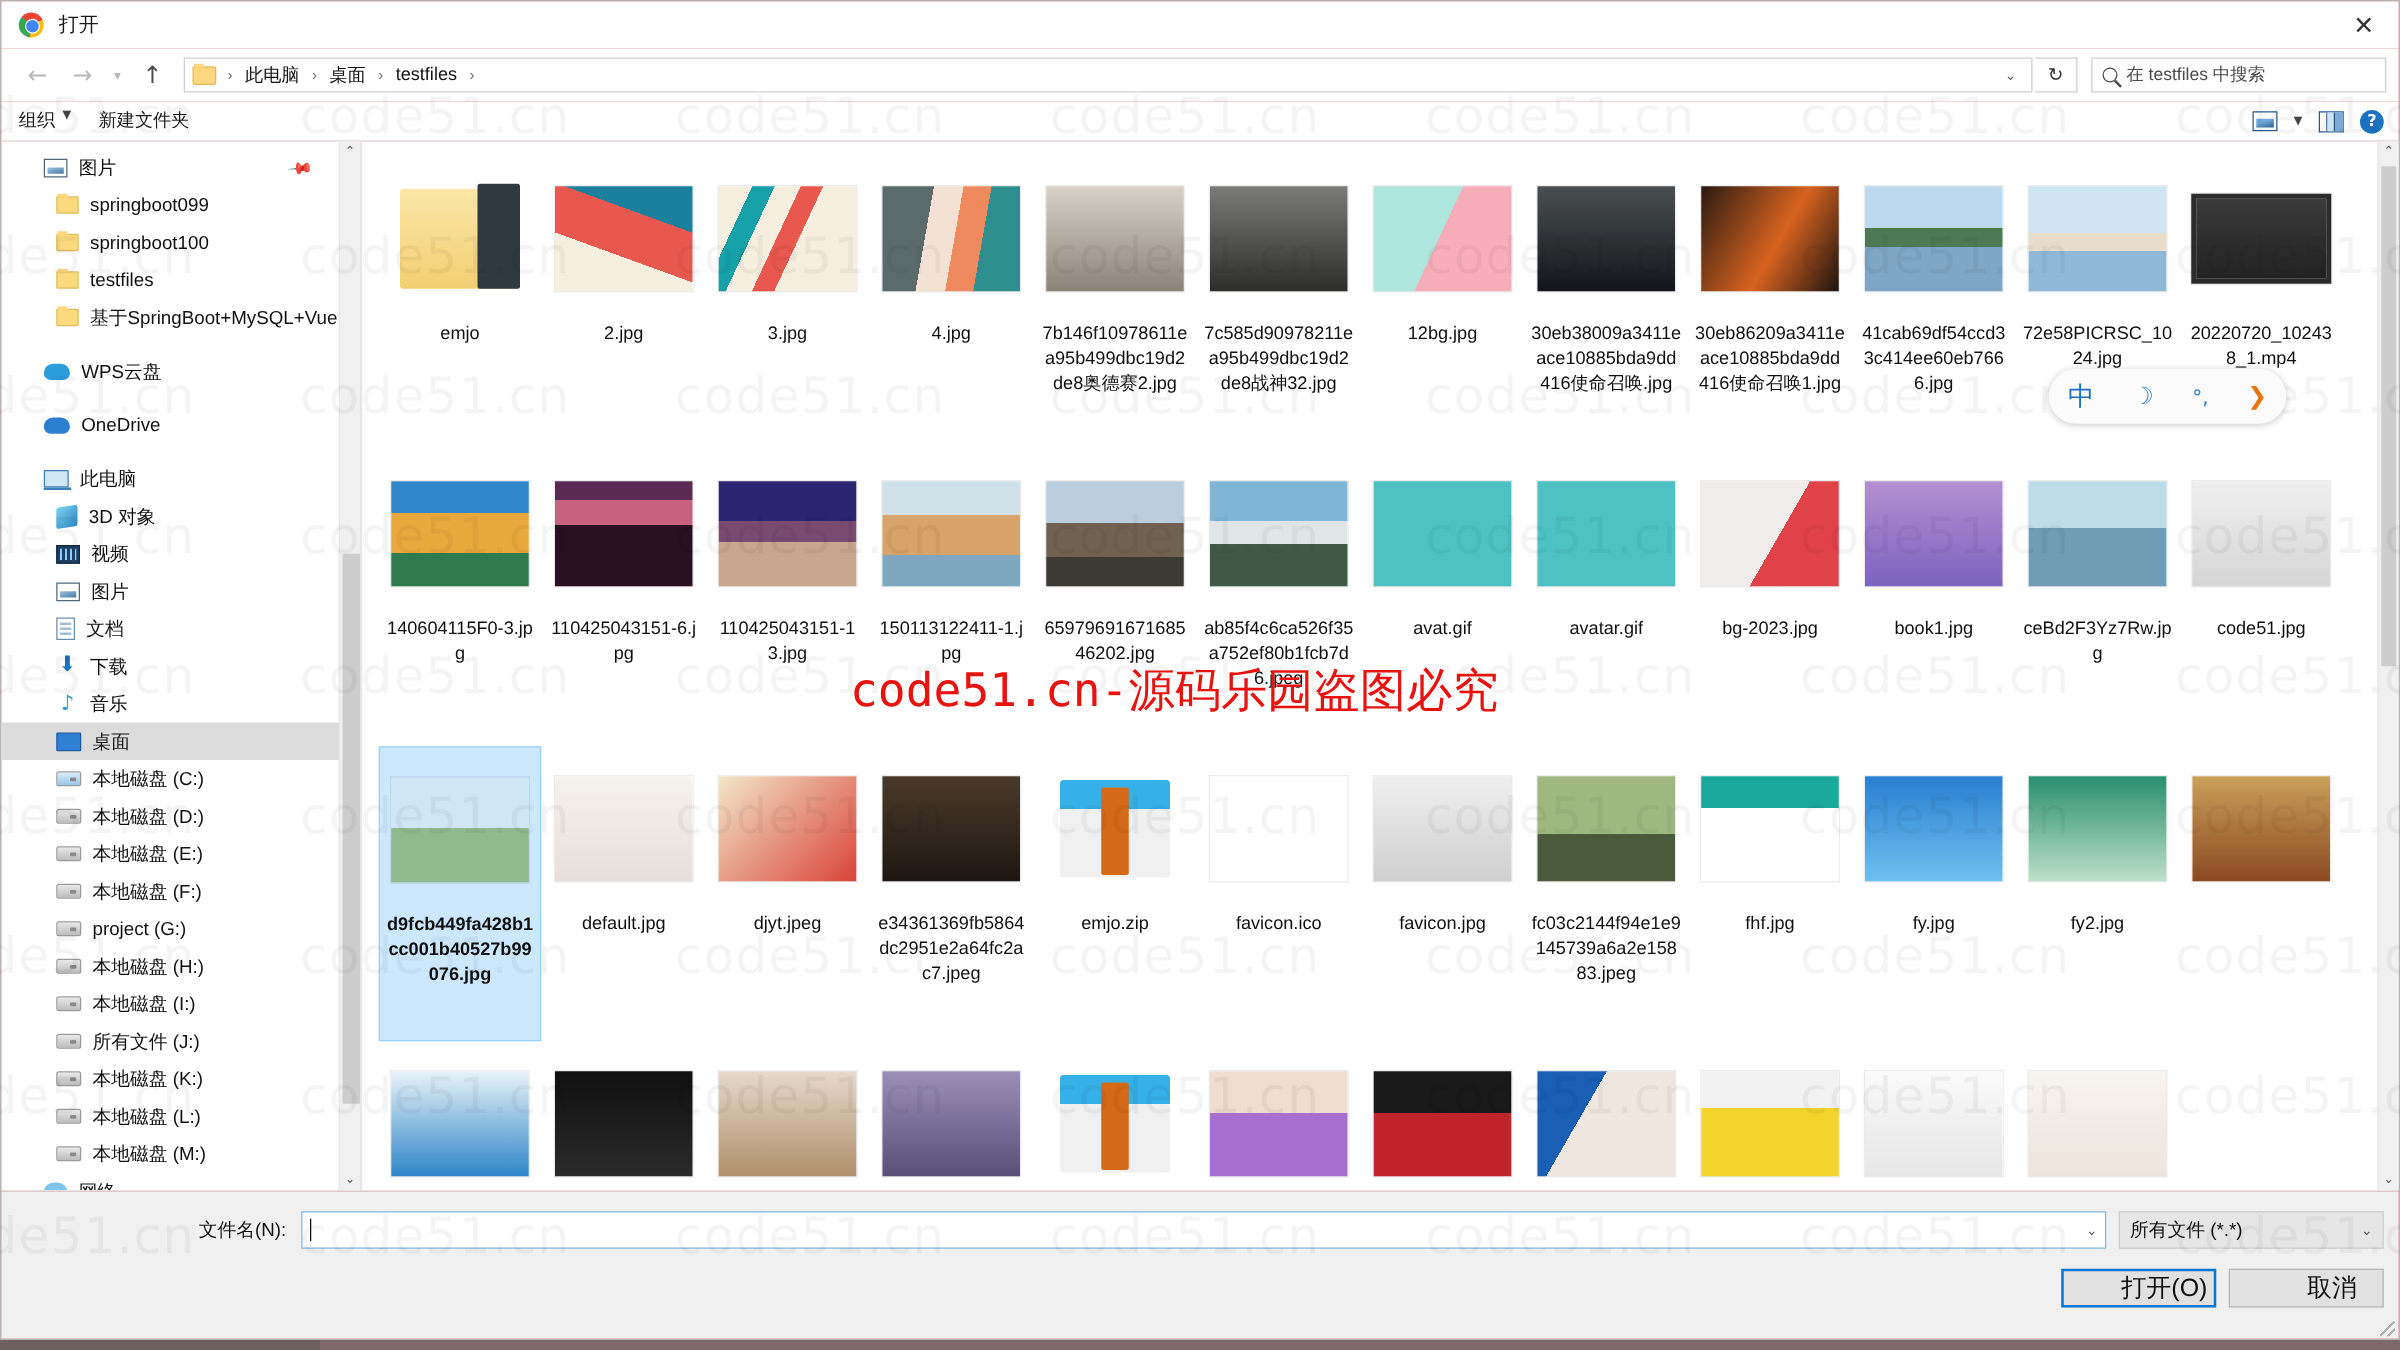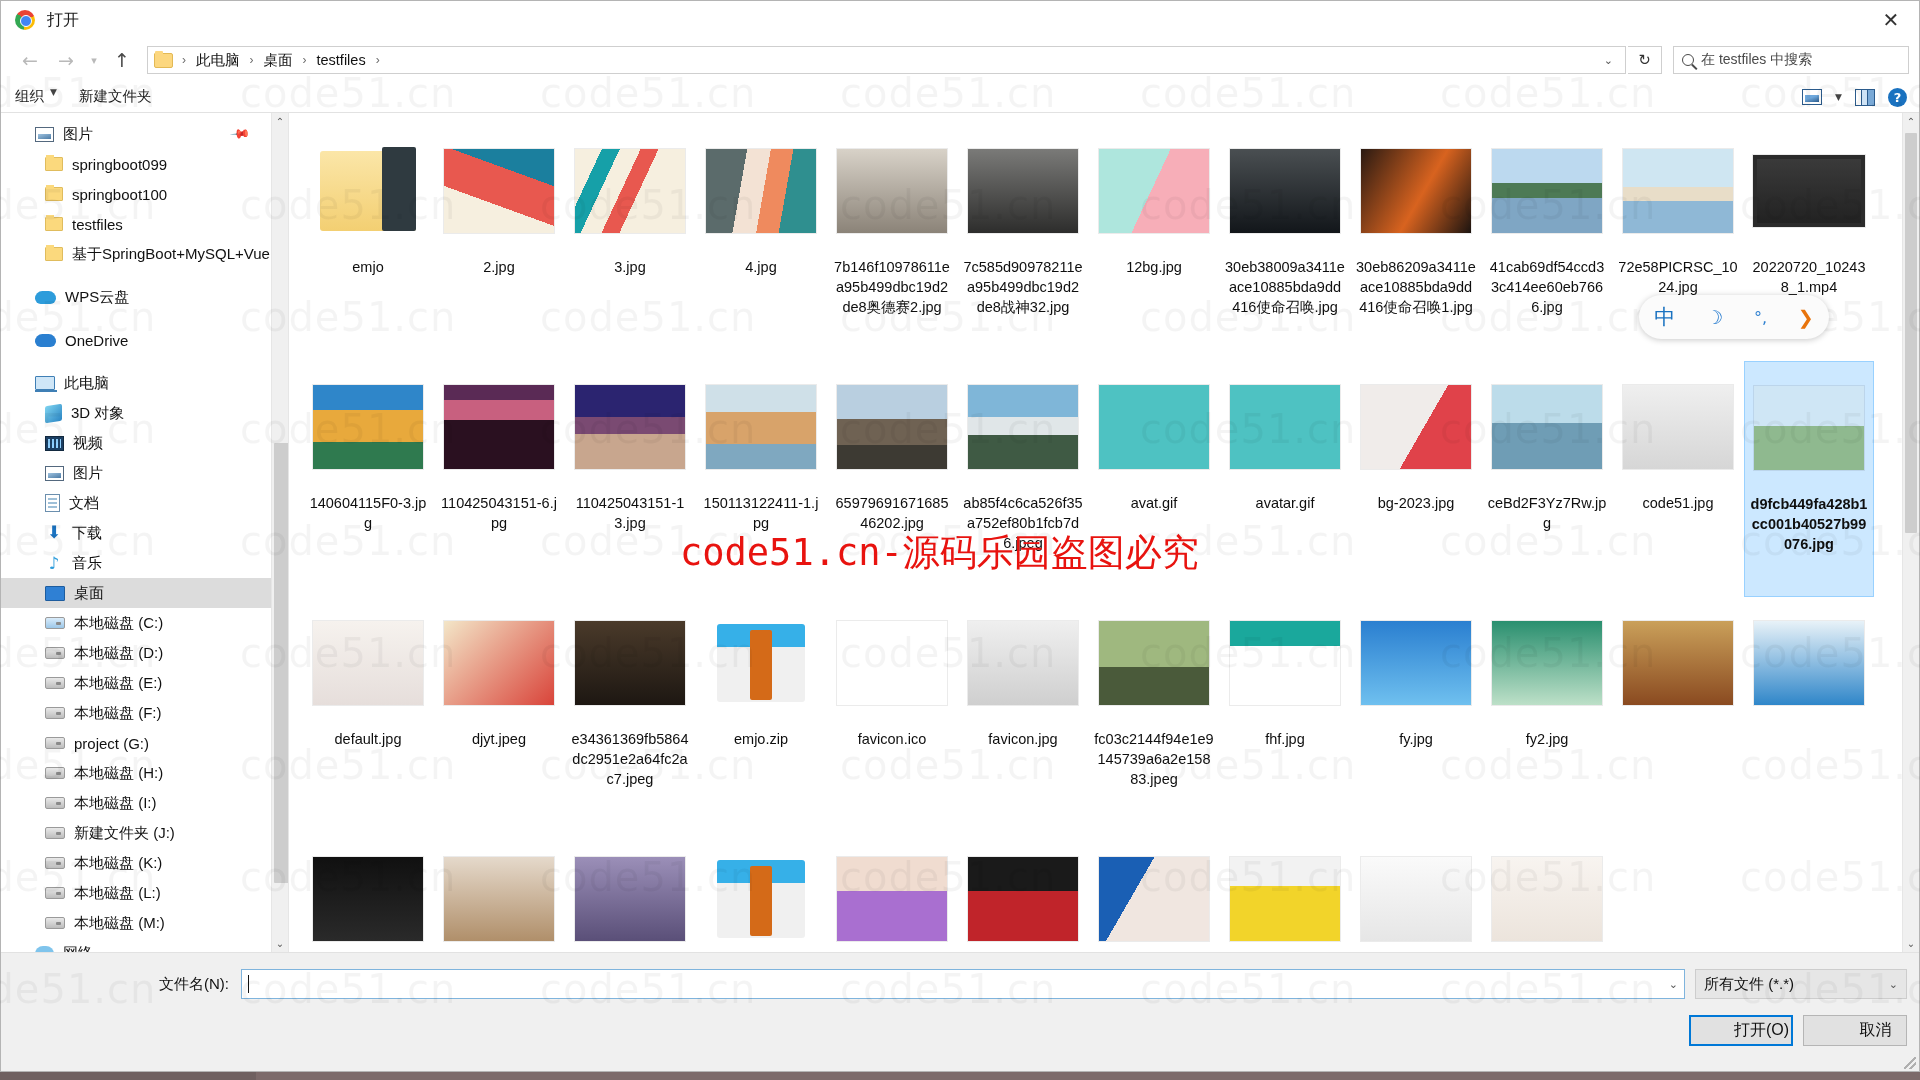--- a/index.html
+++ b/index.html
@@ -319,21 +319,21 @@
     background:#e6e6e6; border:1px solid #cdcdcd;
     display:flex;align-items:center; padding:0 8px;
     font-size:15px; color:#101010;
   }
   .filter .vcaret{ margin-left:auto;color:#555;font-size:11px;font-family:"DejaVu Sans",sans-serif;}
   .btnrow {
     position:absolute; right: 12px; top: 62px;
     display:flex; gap: 10px;
   }
   .btn {
-    width: 104px; height: 31px; font-size:16px;
+    width: 124px; height: 31px; font-size:20px;
     background:#e1e1e1; border:1px solid #b5b5b5;
     display:flex;align-items:center;justify-content:center; color:#101010;padding-left:41px;
   }
   .btn.primary { background:#e1e1e1; border:2px solid #0078d7; }
   .grip {
     position:absolute; right:3px; bottom:2px; width:12px;height:12px;
     background:
       linear-gradient(135deg, transparent 45%, #b0b0b0 45%, #b0b0b0 55%, transparent 55%),
       linear-gradient(135deg, transparent 70%, #b0b0b0 70%, #b0b0b0 80%, transparent 80%);
   }
@@ -502,21 +502,21 @@
           <div class="trow lvl1">
             <span class="ic drive"></span>
             <span class="lbl">本地磁盘 (H:)</span>
           </div>
           <div class="trow lvl1">
             <span class="ic drive"></span>
             <span class="lbl">本地磁盘 (I:)</span>
           </div>
           <div class="trow lvl1">
             <span class="ic drive"></span>
-            <span class="lbl">新建文件夹 (J:)</span>
+            <span class="lbl">所有文件 (J:)</span>
           </div>
           <div class="trow lvl1">
             <span class="ic drive"></span>
             <span class="lbl">本地磁盘 (K:)</span>
           </div>
           <div class="trow lvl1">
             <span class="ic drive"></span>
             <span class="lbl">本地磁盘 (L:)</span>
           </div>
           <div class="trow lvl1">
@@ -657,20 +657,26 @@
             <div class="thumb">
               <div class="tn" style="width: 110px; height: 84px; background: rgb(78, 194, 194);"></div>
             </div>
             <div class="fname">avatar.gif</div>
           </div>
           <div class="cell">
             <div class="thumb">
               <div class="tn" style="width: 110px; height: 84px; background: linear-gradient(120deg, rgb(240, 236, 234) 0px, rgb(240, 236, 234) 55%, rgb(224, 66, 74) 55%);"></div>
             </div>
             <div class="fname">bg-2023.jpg</div>
+          </div>
+          <div class="cell">
+            <div class="thumb">
+              <div class="tn" style="width: 110px; height: 84px; background: linear-gradient(rgb(181, 143, 208), rgb(123, 99, 192));"></div>
+            </div>
+            <div class="fname">book1.jpg</div>
           </div>
           <div class="cell">
             <div class="thumb">
               <div class="tn" style="width: 110px; height: 84px; background: linear-gradient(rgb(188, 220, 234) 0px, rgb(188, 220, 234) 45%, rgb(111, 157, 181) 45%);"></div>
             </div>
             <div class="fname">ceBd2F3Yz7Rw.jpg</div>
           </div>
           <div class="cell">
             <div class="thumb">
               <div class="tn" style="width: 110px; height: 84px; background: linear-gradient(rgb(239, 239, 239), rgb(214, 214, 214));"></div>

